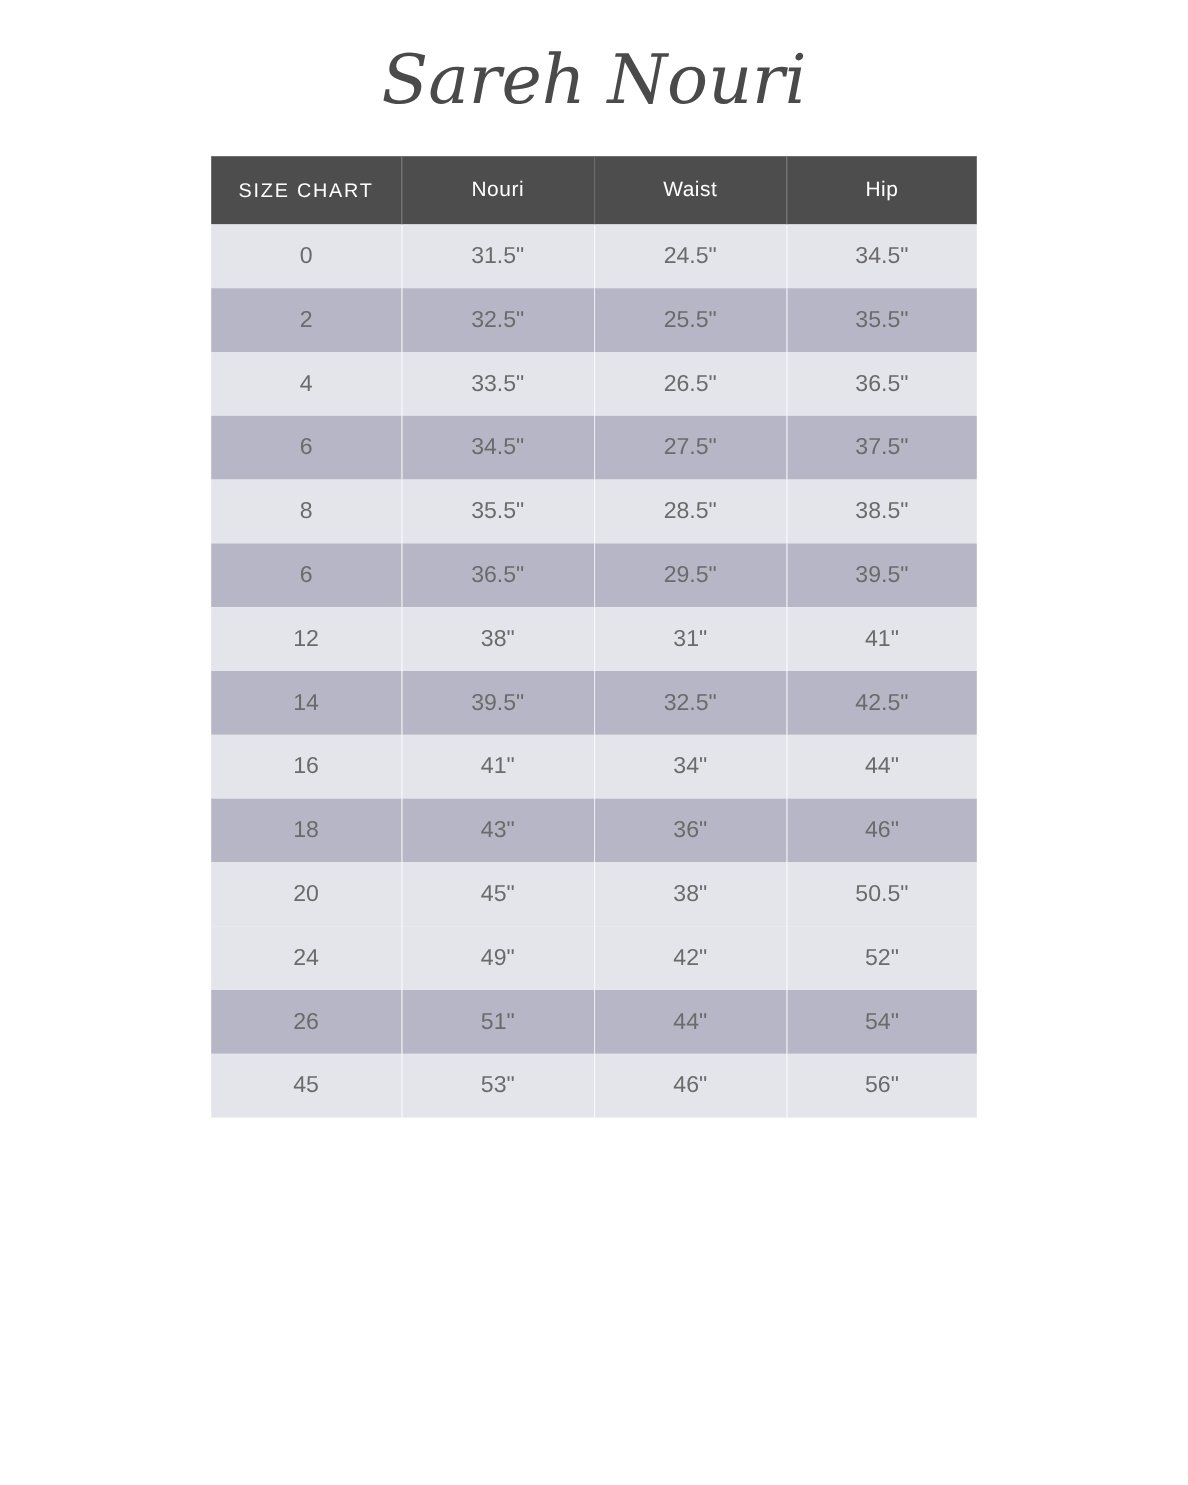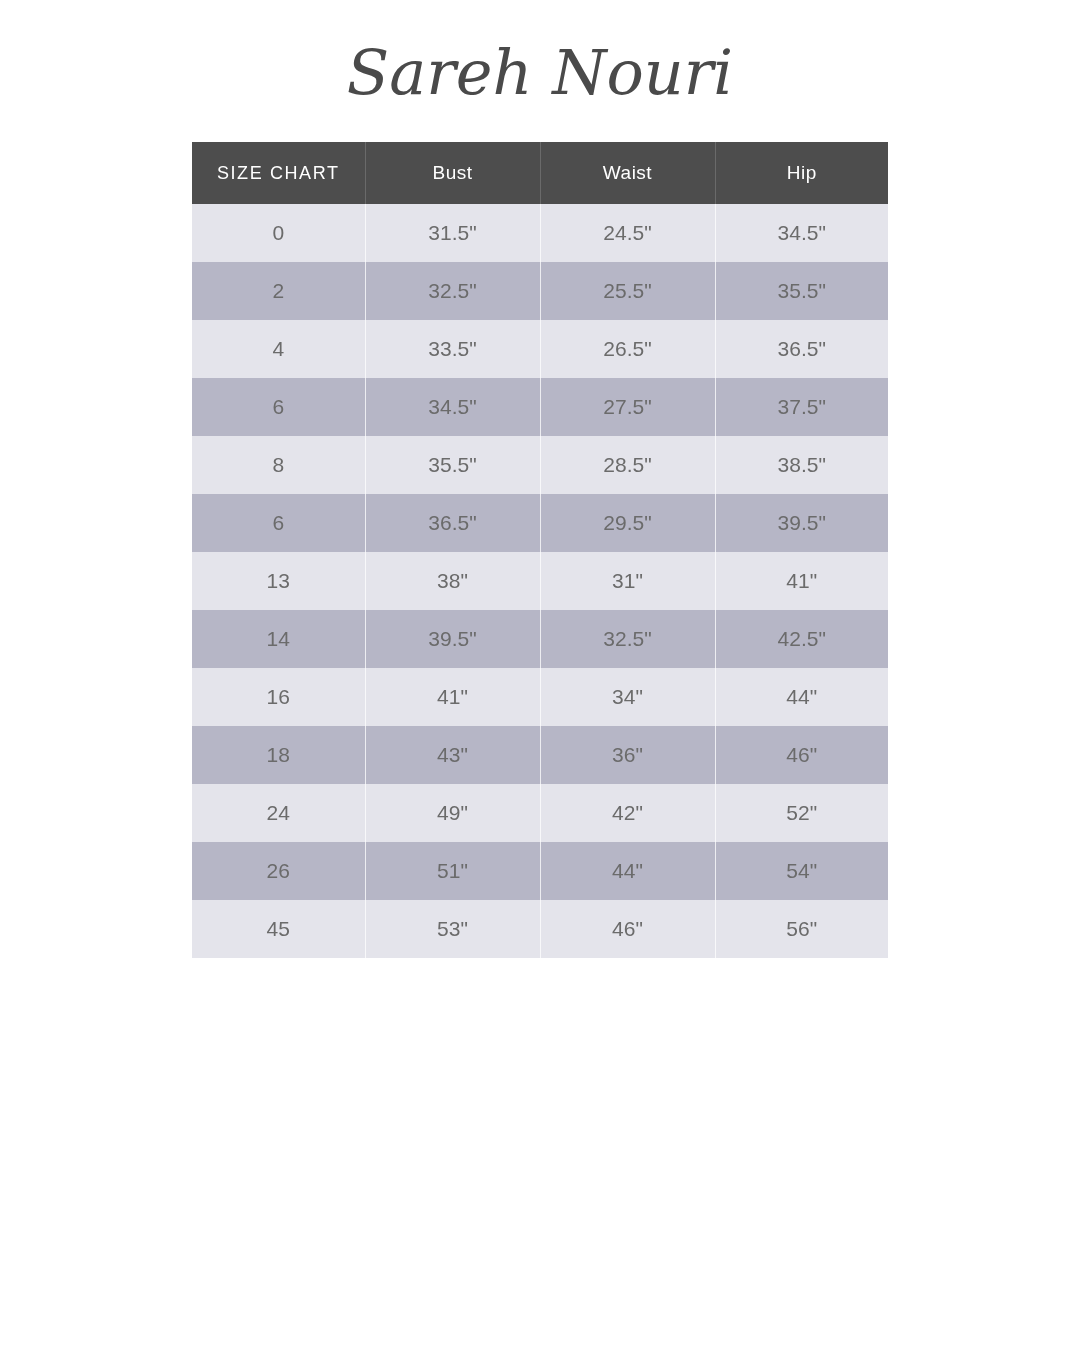--- a/index.html
+++ b/index.html
@@ -138,21 +138,21 @@
     <table class="size-chart">
       <colgroup>
         <col class="c-size">
           <col class="c-bust">
           <col class="c-waist">
           <col class="c-hip">
       </colgroup>
       <thead>
         <tr>
           <th class="col-size">SIZE CHART</th>
-          <th>Bust</th>
+          <th>Nouri</th>
           <th>Waist</th>
           <th>Hip</th>
         </tr>
       </thead>
       <tbody>
 
         <tr class="row-light">
           <td>0</td>
           <td>31.5"</td>
           <td>24.5"</td>
@@ -182,21 +182,21 @@
           <td>28.5"</td>
           <td>38.5"</td>
         </tr>
         <tr class="row-dark">
           <td>6</td>
           <td>36.5"</td>
           <td>29.5"</td>
           <td>39.5"</td>
         </tr>
         <tr class="row-light">
-          <td>13</td>
+          <td>12</td>
           <td>38"</td>
           <td>31"</td>
           <td>41"</td>
         </tr>
         <tr class="row-dark">
           <td>14</td>
           <td>39.5"</td>
           <td>32.5"</td>
           <td>42.5"</td>
         </tr>
@@ -206,20 +206,26 @@
           <td>34"</td>
           <td>44"</td>
         </tr>
         <tr class="row-dark">
           <td>18</td>
           <td>43"</td>
           <td>36"</td>
           <td>46"</td>
         </tr>
         <tr class="row-light">
+          <td>20</td>
+          <td>45"</td>
+          <td>38"</td>
+          <td>50.5"</td>
+        </tr>
+        <tr class="row-light">
           <td>24</td>
           <td>49"</td>
           <td>42"</td>
           <td>52"</td>
         </tr>
         <tr class="row-dark">
           <td>26</td>
           <td>51"</td>
           <td>44"</td>
           <td>54"</td>

